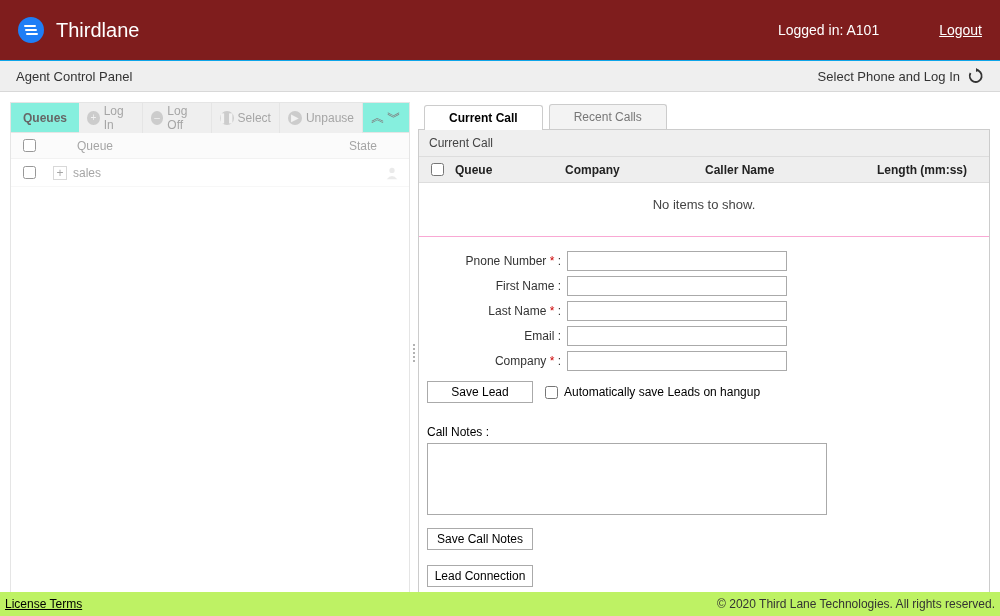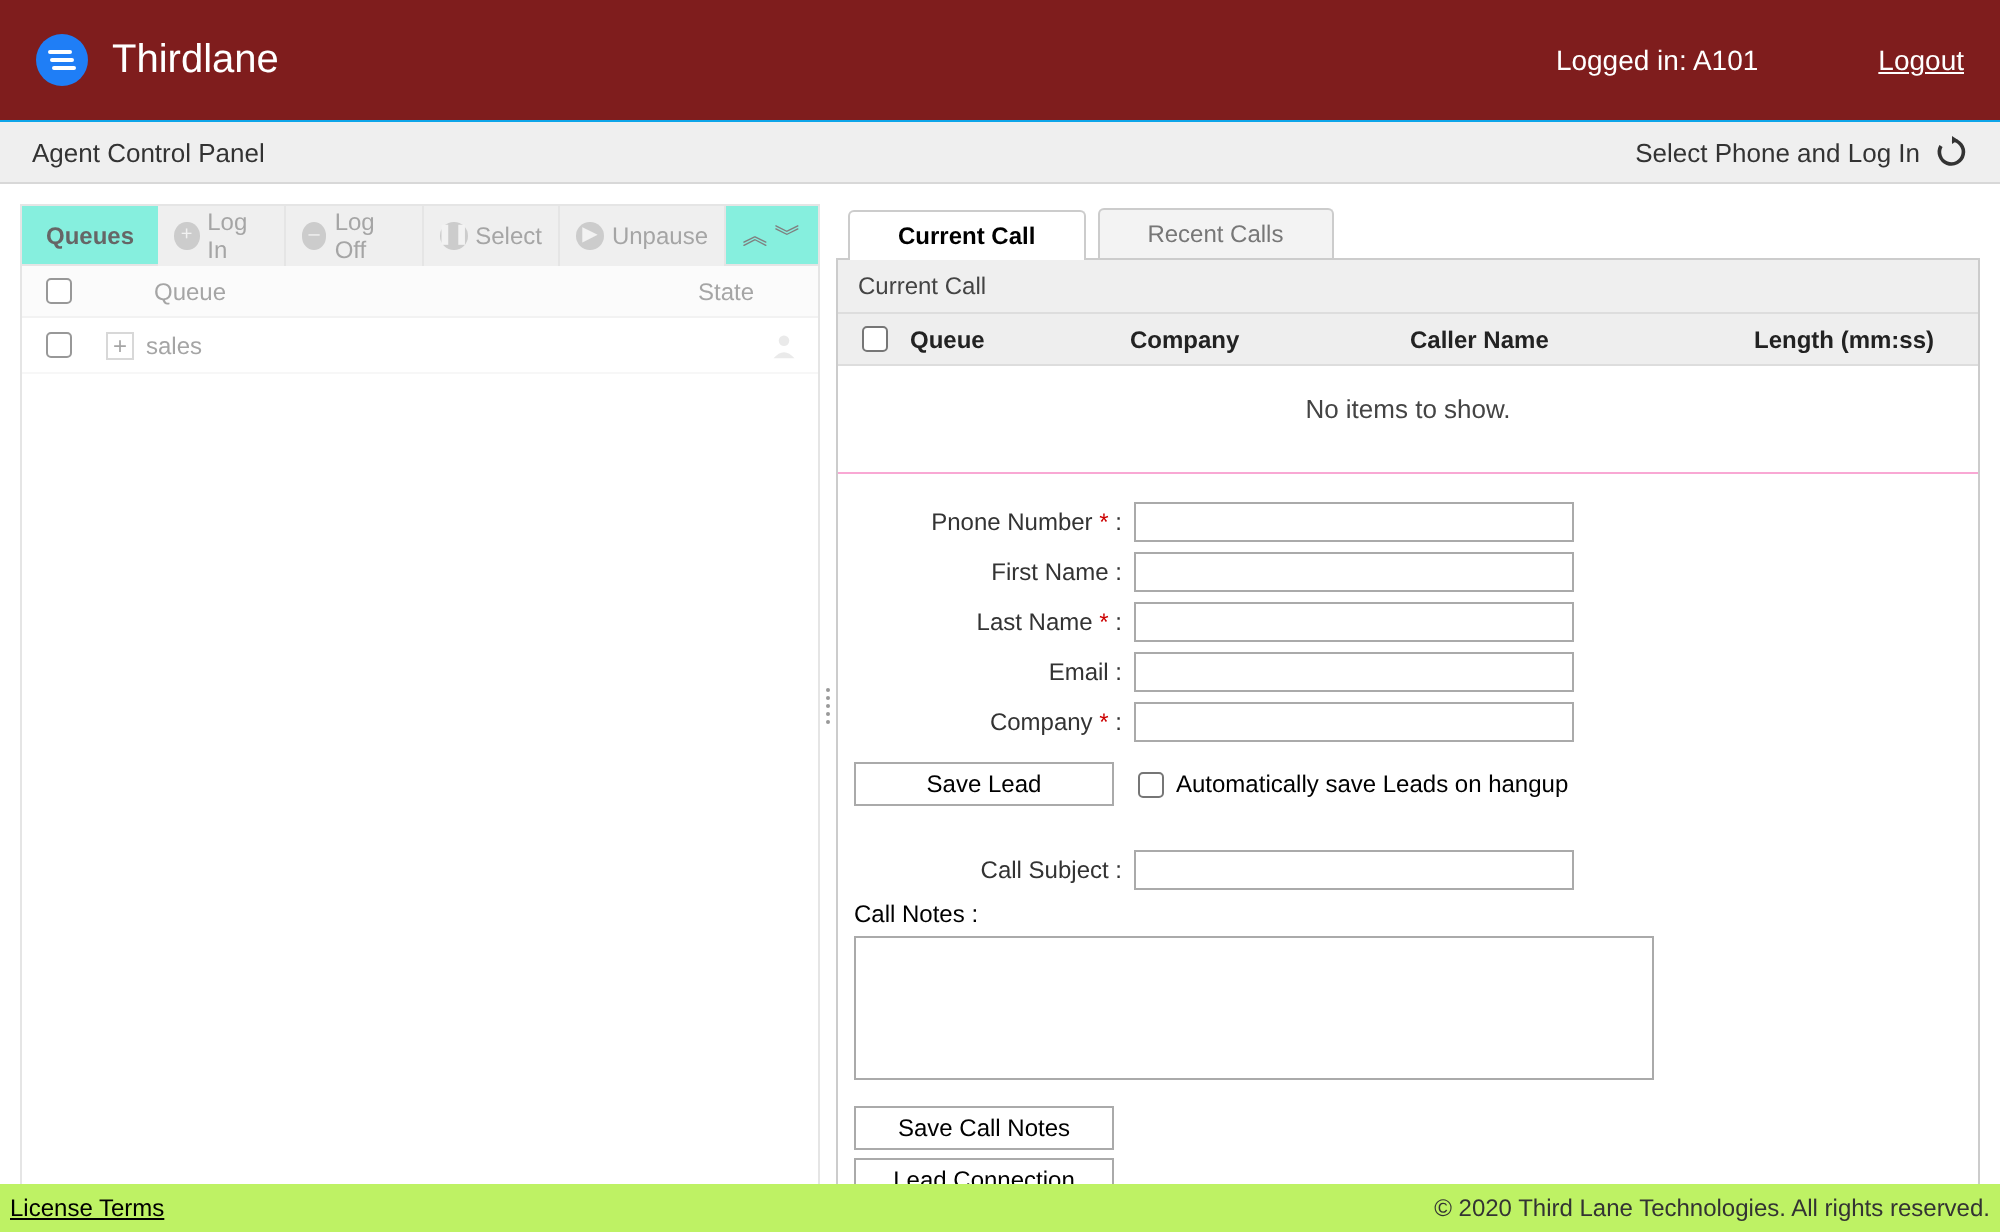--- a/index.html
+++ b/index.html
@@ -63,26 +63,26 @@
   .ct-caller { width: 140px; }
   .ct-callername { width: 150px; }
   .ct-length { flex: 1; text-align: center; }
   .no-items { text-align: center; padding: 14px 0 24px 0; font-size: 13px; color: #444; border-bottom: 1px solid #f9a8d4; }
 
   .form-area { padding: 12px 8px 8px 8px; font-size: 12px; }
   .form-row { display: flex; align-items: center; height: 24px; margin-bottom: 1px; }
   .form-label { width: 140px; text-align: right; padding-right: 6px; color: #333; }
   .req { color: #c00; }
   .form-input { width: 220px; height: 20px; border: 1px solid #aaa; background: #fff; font-size: 12px; padding: 0 4px; }
-  .form-button { width: 130px; height: 22px; border: 1px solid #aaa; background: #fff; font-size: 12px; cursor: pointer; display: flex; align-items: center; justify-content: center; }
+  .form-button { width: 106px; height: 22px; border: 1px solid #aaa; background: #fff; font-size: 12px; cursor: pointer; display: flex; align-items: center; justify-content: center; }
   .save-row { display: flex; align-items: center; gap: 12px; margin-top: 8px; margin-bottom: 20px; }
   .save-row label { display: flex; align-items: center; gap: 6px; font-size: 12px; }
   .notes-label { font-size: 12px; padding: 2px 0 4px 0; }
   .notes-area { width: 400px; height: 72px; border: 1px solid #aaa; background: #fff; resize: none; font-size: 12px; padding: 4px; }
-  .btn-stack { display: flex; flex-direction: column; gap: 4px; margin-top: 10px; }
+  .btn-stack { display: flex; flex-direction: column; gap: 15px; margin-top: 10px; }
 
   
   .footer { position: absolute; bottom: 0; left: 0; right: 0; height: 24px; display: flex; align-items: center; padding: 0 5px; font-size: 12px; background: #bef264; }
   .license { color: #000; text-decoration: underline; cursor: pointer; }
   .footer-spacer { flex: 1; }
   .copyright { color: #333; }
 
   input[type=checkbox] { width: 13px; height: 13px; cursor: pointer; }
 </style>
 </head>
@@ -213,24 +213,20 @@
         </div>
 
         <div class="save-row">
           <div class="form-button">Save Lead</div>
           <label>
             <input type="checkbox" style="">
             <span>Automatically save Leads on hangup</span>
           </label>
         </div>
 
-        <div class="form-row">
-          <div class="form-label">Call Subject :</div>
-          <input class="form-input" type="text" style="">
-        </div>
         <div class="notes-label">Call Notes :</div>
         <textarea class="notes-area" style=""></textarea>
 
         <div class="btn-stack">
           <div class="form-button">Save Call Notes</div>
           <div class="form-button">Lead Connection</div>
         </div>
       </div>
     </div>
   </div>

